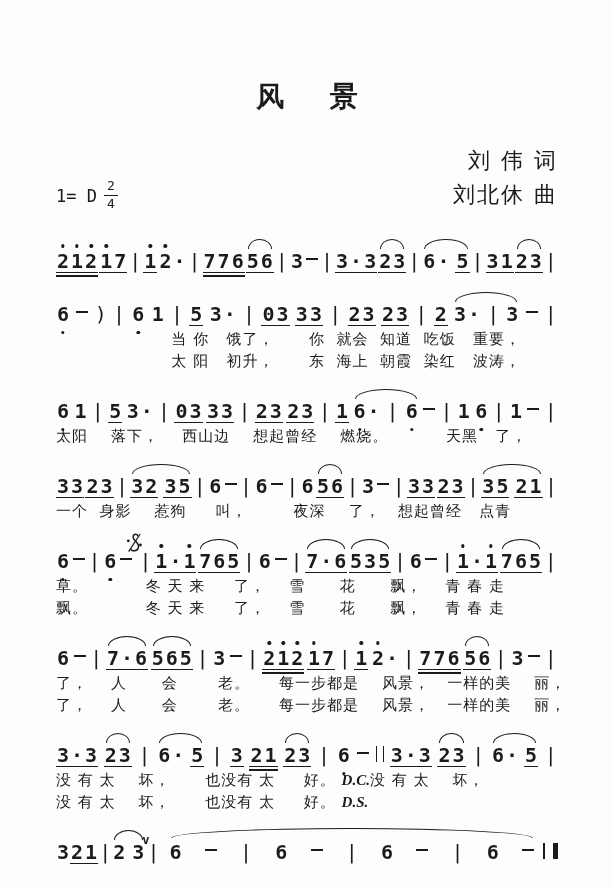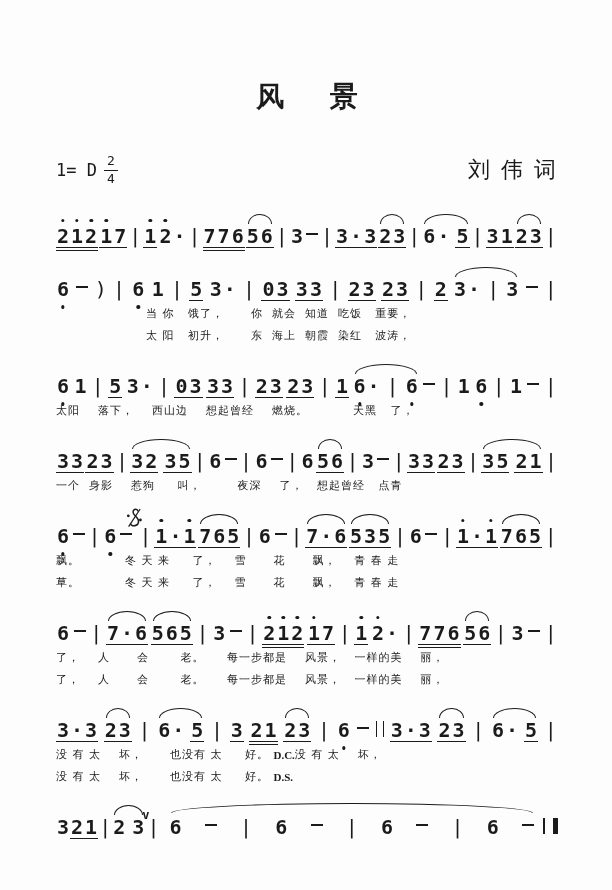--- a/index.html
+++ b/index.html
@@ -53,38 +53,39 @@
   .arc { display:inline-flex; align-items:baseline; position:relative; gap:5px; }
   .arc::before {
     content:""; position:absolute; left:2px; right:2px; top:-11px; height:9px;
     border:1.6px solid #1b1b1b; border-bottom:none;
     border-radius:50% 50% 0 0 / 100% 100% 0 0;
   }
   .arc.wide { flex:1 1 auto; justify-content:space-between; margin:0 8px; }
   .segno { display:inline-block; width:2px; height:1em; position:relative; }
   .segno svg { position:absolute; left:-9px; bottom:12px; }
 
-  .lyric { display:flex; white-space:pre; font-size:11px; line-height:18px; margin-top:4px; letter-spacing:1px; }
-  .lyric .mk { font-family:"Liberation Serif", serif; font-weight:bold; letter-spacing:0; }
+  .lyric { display:flex; white-space:pre; font-size:15px; line-height:18px; margin-top:4px; letter-spacing:1px; }
+  .lyric .mk { font-family:"Liberation Serif", serif; font-weight:bold; font-style:italic; letter-spacing:0; }
 </style>
 </head>
 <body>
 
 <div class="page">
   <h1 class="title">风 景</h1>
   <div class="meta">
     <div class="keysig">
       <span>1= D</span>
       <span class="ts">
         <span class="ts-n">2</span>
         <span class="ts-d">4</span>
       </span>
     </div>
     <div class="credits">
       <div>刘  伟 词</div>
+      <div>刘北休 曲</div>
     </div>
   </div>
   <div class="score" id="score">
       <div class="line">
         <div class="music-line">
           <span class="tk grp u2">
             <span class="note hi">2</span>
             <span class="note hi">1</span>
             <span class="note hi">2</span>
           </span>
@@ -413,22 +414,22 @@
           </span>
           <span class="tk arc">
             <span class="tk grp u1">
               <span class="note">7</span>
               <span class="note">6</span>
               <span class="note">5</span>
             </span>
           </span>
           <span class="tk bar">|</span>
         </div>
+        <div class="lyric"><span class="seg">草。          冬 天 来     了，    雪      花      飘，    青 春 走</span></div>
         <div class="lyric"><span class="seg">飘。          冬 天 来     了，    雪      花      飘，    青 春 走</span></div>
-        <div class="lyric"><span class="seg">草。          冬 天 来     了，    雪      花      飘，    青 春 走</span></div>
       </div>
       <div class="line">
         <div class="music-line">
           <span class="tk grp">
             <span class="note">6</span>
           </span>
           <span class="tk dash"></span>
           <span class="tk bar">|</span>
           <span class="tk arc">
             <span class="tk grp u1">

